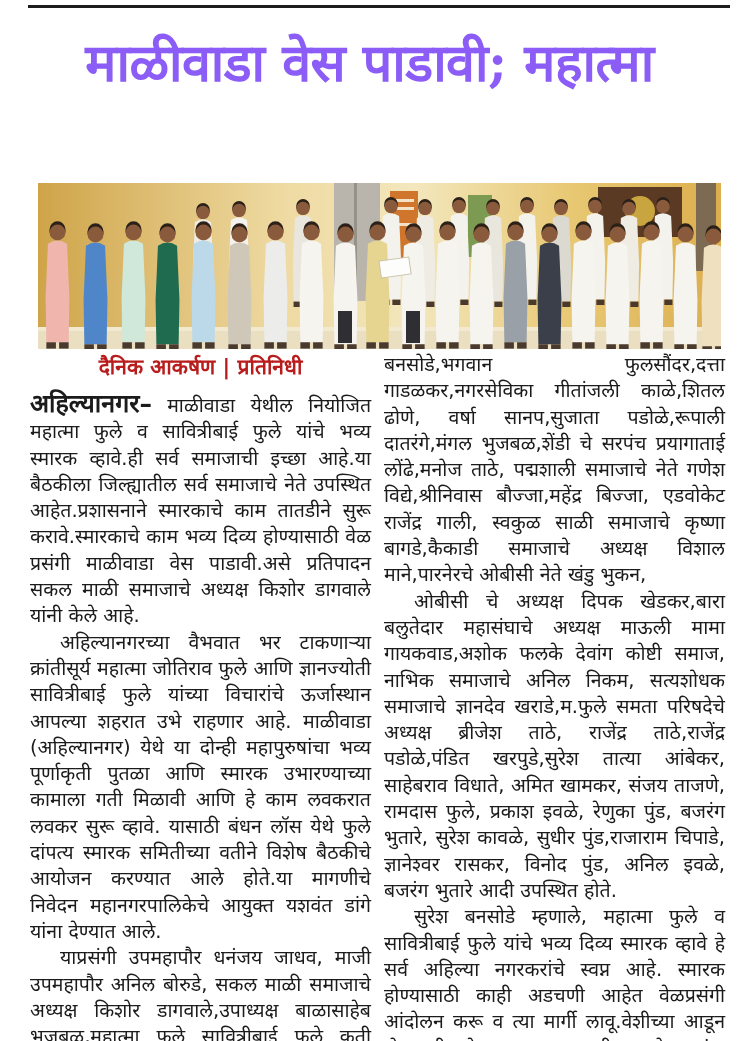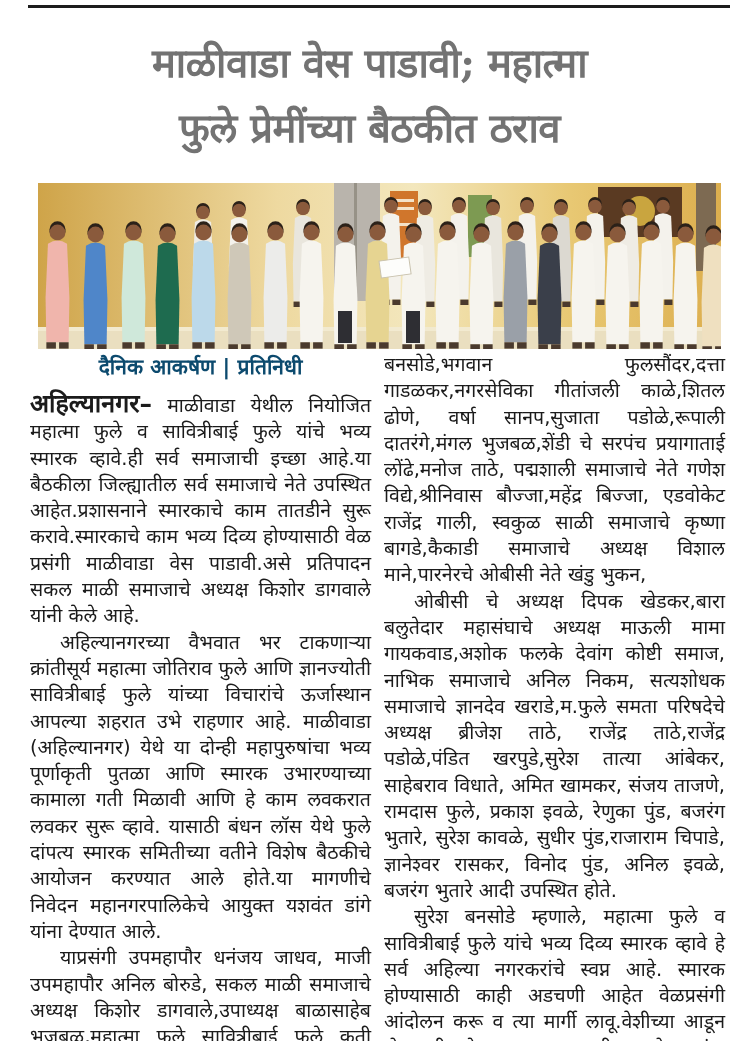--- a/index.html
+++ b/index.html
@@ -3,52 +3,51 @@
 <meta charset="utf-8">
 <style>
   html,body{margin:0;padding:0;background:#ffffff;}
   .page{
     position:relative;width:739px;height:1041px;background:#ffffff;overflow:hidden;
     font-family:"DejaVu Sans","Liberation Sans",sans-serif;
   }
   .top-rule{position:absolute;left:28px;top:5px;width:702px;height:3px;background:#1d1d1d;}
   .headline{
     position:absolute;left:0;top:30px;width:739px;text-align:center;
-    font-weight:700;font-size:40px;line-height:65px;color:#737373;letter-spacing:-0.5px;
+    font-weight:700;font-size:52px;line-height:65px;color:#8b5cf6;letter-spacing:-0.5px;
     font-family:"DejaVu Serif","Liberation Serif",serif;
   }
   .photo-wrap{
     position:absolute;left:38px;top:183px;width:683px;height:166px;overflow:hidden;
     background:#e5c06a;
   }
   .photo-wrap svg{display:block;}
   .col{
     position:absolute;top:352px;font-size:19.5px;line-height:26.3px;
     text-align:justify;color:#1b1b1b;
   }
   .col-left{left:30px;width:341px;}
   .col-right{left:384px;width:341px;}
   .byline{
     text-align:center;font-weight:700;font-size:21px;line-height:30px;
-    margin:0 0 9px 0;color:#0c4a6e;
+    margin:0 0 9px 0;color:#b91c1c;
   }
   .col p{margin:0;}
   .indent{text-indent:30px;}
   .lead{font-weight:700;font-size:25px;}
 </style>
 </head>
 <body>
 
 <div class="page">
 
   <div class="top-rule"></div>
 
   <div class="headline">
     <div>माळीवाडा वेस पाडावी; महात्मा</div>
-    <div>फुले प्रेमींच्या बैठकीत ठराव</div>
   </div>
 
   <div class="photo-wrap">
     <svg width="683" height="166" viewBox="0 0 683 166" xmlns="http://www.w3.org/2000/svg">
       <defs>
         <linearGradient id="wallg" x1="0" y1="0" x2="1" y2="0">
           <stop offset="0" stop-color="#cfa449"></stop>
           <stop offset="0.35" stop-color="#eed9a0"></stop>
           <stop offset="0.55" stop-color="#f3e7bd"></stop>
           <stop offset="0.78" stop-color="#e8c873"></stop>

